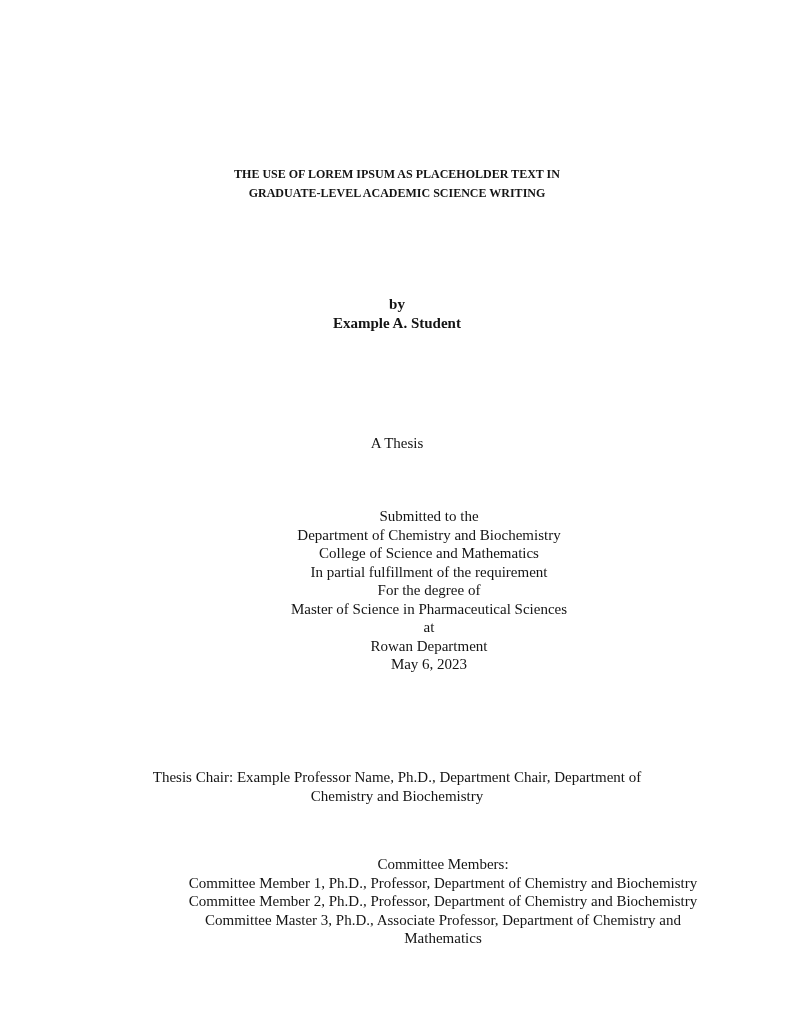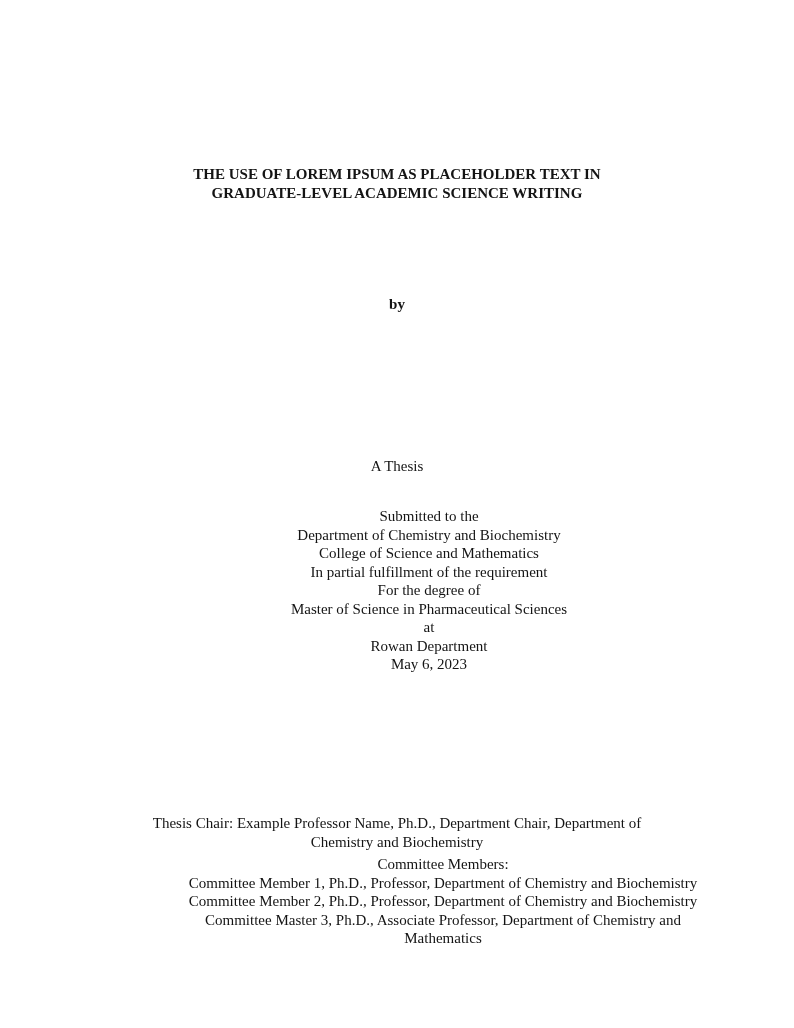--- a/index.html
+++ b/index.html
@@ -23,39 +23,40 @@
       text-align: center;
     }
     .line {
       display: block;
       line-height: 18.5px;
       white-space: nowrap;
     }
     .title {
       top: 165px;
       font-weight: bold;
-      font-size: 15px;
+      font-size: 12px;
     }
     .title .line { line-height: 18.5px; }
     .author-block { top: 295px; font-weight: bold; }
-    .thesis-label { top: 457px; text-align: center; }
+    .thesis-label { top: 434px; text-align: center; }
     .submission { top: 507px; margin-left: 32px; }
-    .chair { top: 814px; }
+    .chair { top: 768px; }
     .committee { top: 855px; margin-left: 46px; }
   </style>
 </head>
 <body>
 
 <div class="block title">
   <span class="line">THE USE OF LOREM IPSUM AS PLACEHOLDER TEXT IN</span>
   <span class="line">GRADUATE-LEVEL ACADEMIC SCIENCE WRITING</span>
 </div>
 
 <div class="block author-block">
   <span class="line">by</span>
+  <span class="line">Example A. Student</span>
 </div>
 
 <div class="block thesis-label">
   <span class="line">A Thesis</span>
 </div>
 
 <div class="block submission">
   <span class="line">Submitted to the</span>
   <span class="line">Department of Chemistry and Biochemistry</span>
   <span class="line">College of Science and Mathematics</span>

